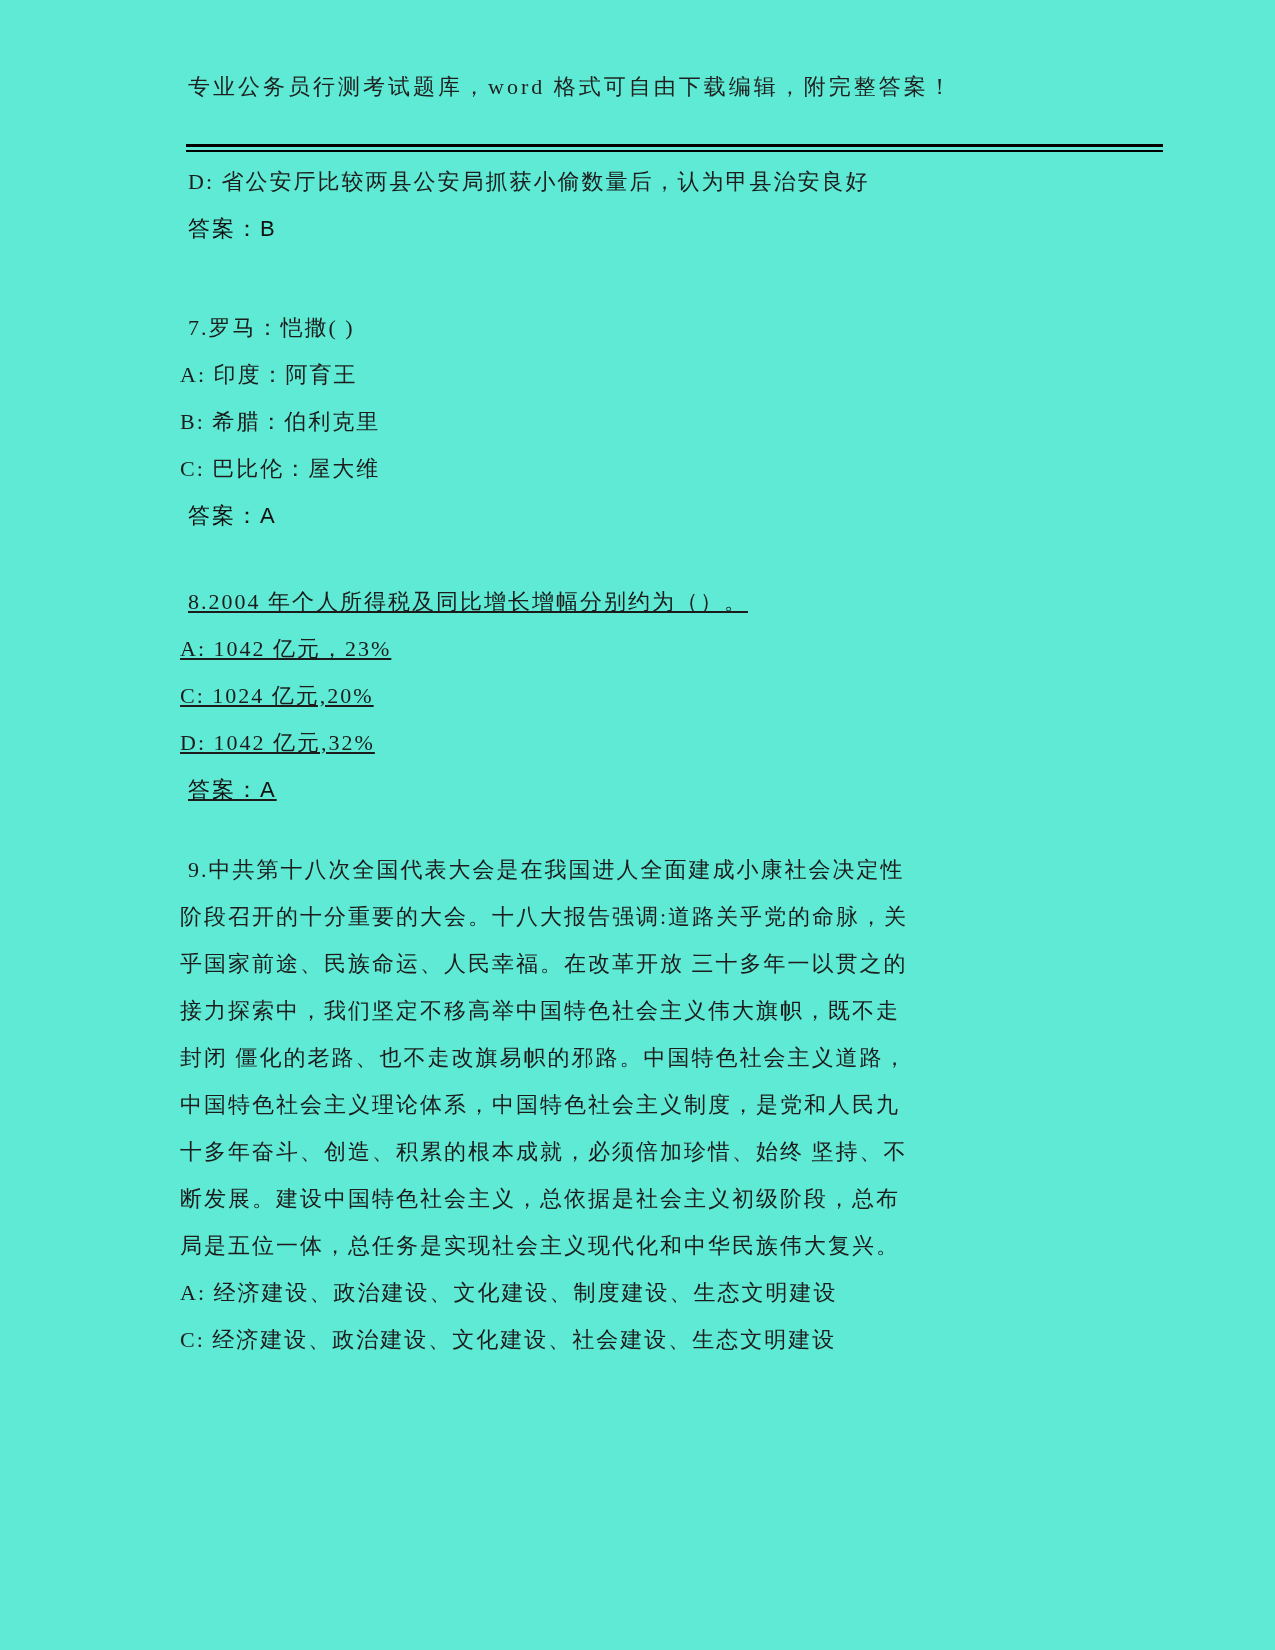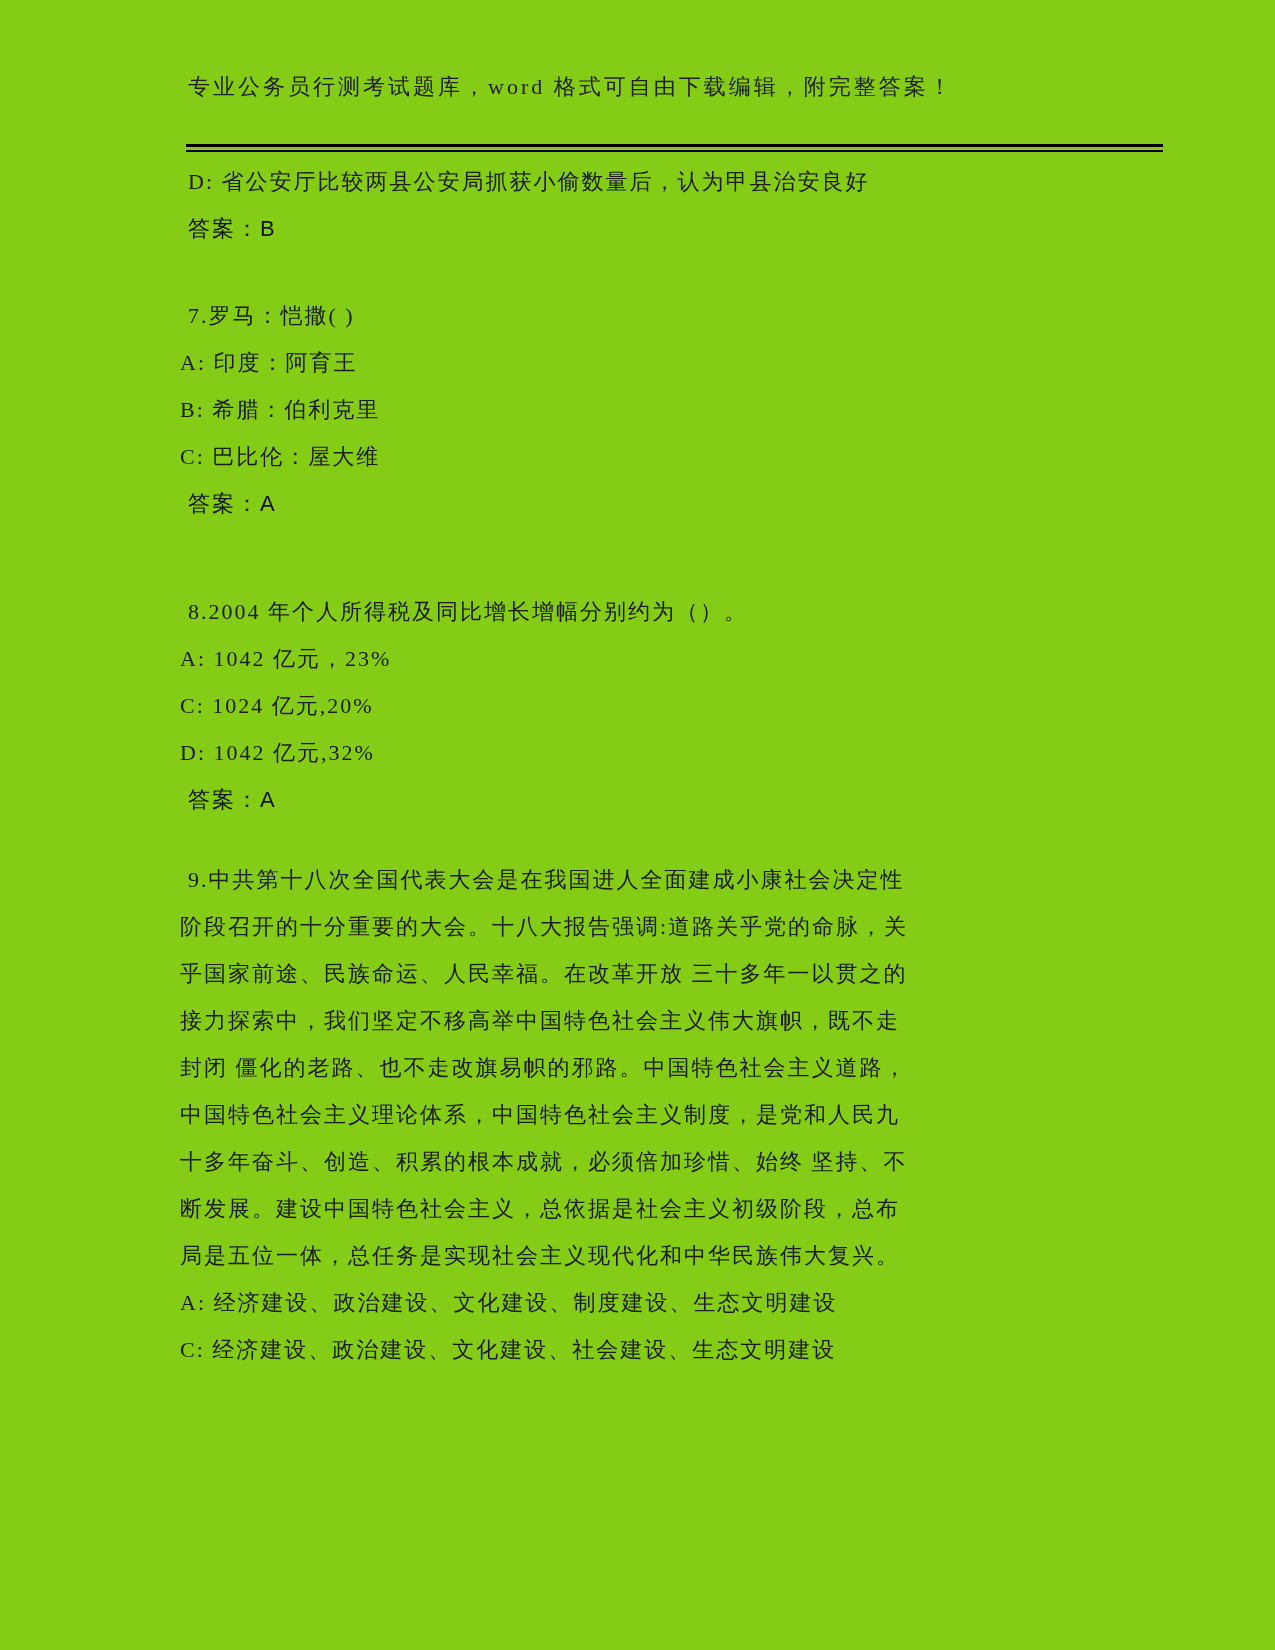--- a/index.html
+++ b/index.html
@@ -1,20 +1,20 @@
 <!DOCTYPE html>
 <html><head>
 <meta charset="utf-8">
 <style>
   html, body { margin: 0; padding: 0; background: #ffffff; }
   .page {
     position: relative;
     width: 1275px;
     height: 1650px;
-    background: #84cc16;
+    background: #5eead4;
     color: #1c1c1c;
     font-family: "Liberation Serif", serif;
     overflow: hidden;
   }
   .header-text {
     position: absolute;
     left: 188px;
     top: 72px;
     font-size: 22px;
     letter-spacing: 3px;
@@ -39,22 +39,22 @@
     line-height: 47px;
     letter-spacing: 2px;
   }
   .line { white-space: nowrap; }
   .indent { padding-left: 8px; }
   .answer {
     font-family: "Liberation Sans", sans-serif;
     letter-spacing: 2px;
     color: #111111;
   }
-  .block-q7 { margin-top: 40px; }
-  .block-q8 { margin-top: 61px; }
+  .block-q7 { margin-top: 52px; }
+  .block-q8 { margin-top: 39px; text-decoration: underline; }
   .block-q9 { margin-top: 33px; }
 </style>
 </head>
 <body>
 
 <div class="page">
 
   <div class="header-text">专业公务员行测考试题库，word 格式可自由下载编辑，附完整答案！</div>
 
   <div class="header-rule"></div>

